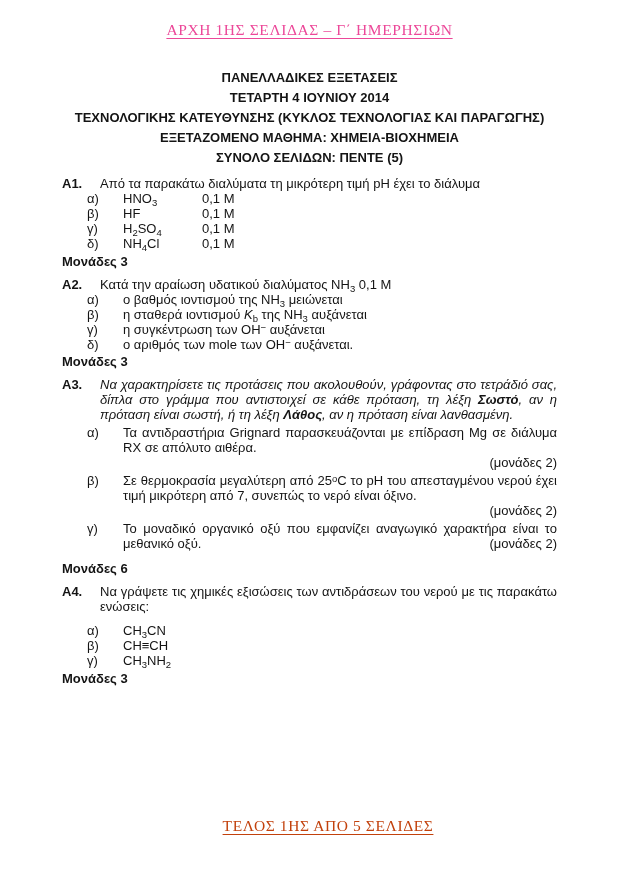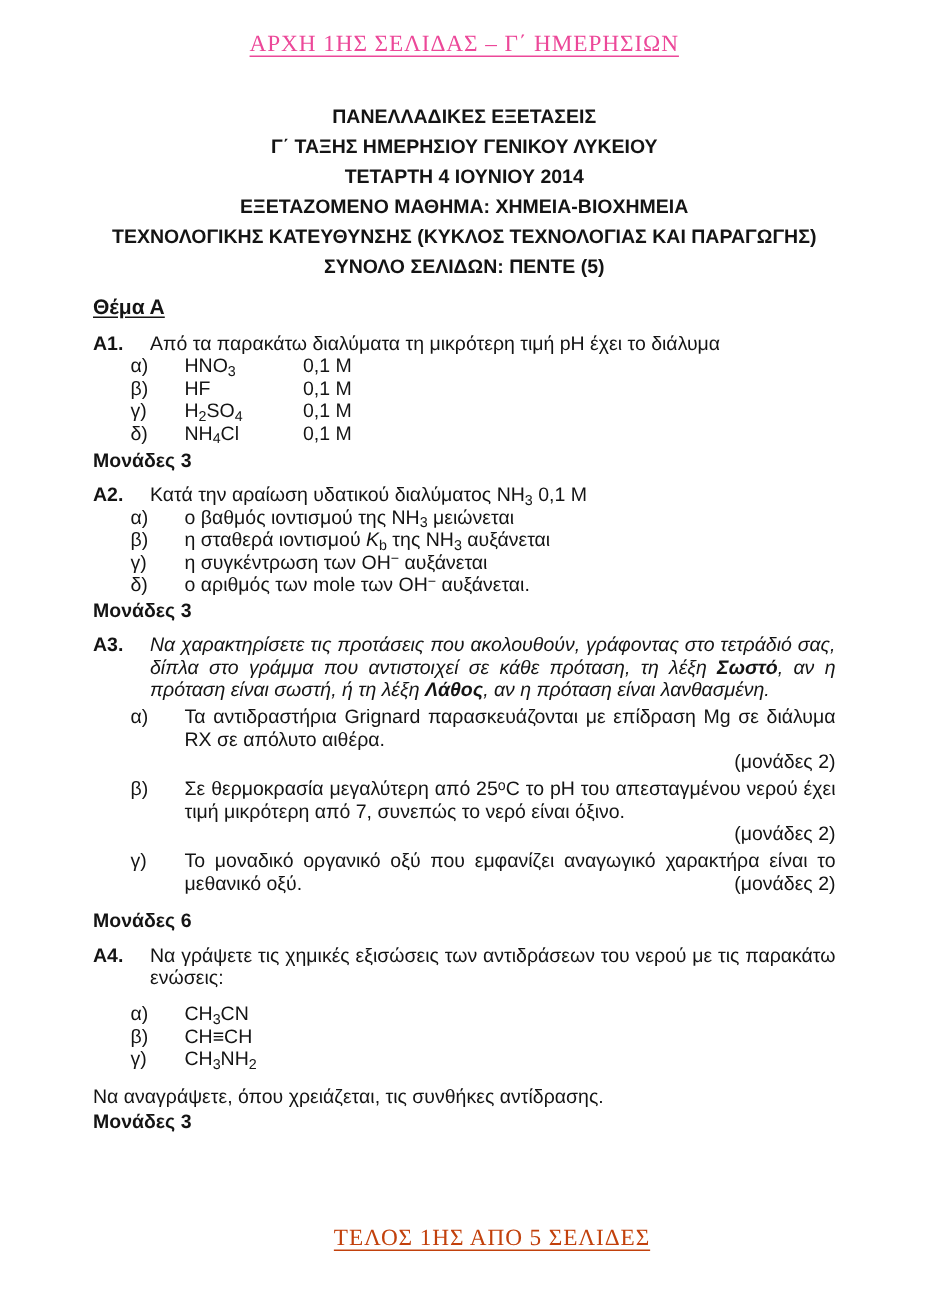--- a/index.html
+++ b/index.html
@@ -54,28 +54,26 @@
 </style>
 </head>
 <body>
 
 <div class="page">
 
   <div class="doc-header">ΑΡΧΗ 1ΗΣ ΣΕΛΙΔΑΣ – Γ΄ ΗΜΕΡΗΣΙΩΝ</div>
 
   <div class="title-block">
     <div>ΠΑΝΕΛΛΑΔΙΚΕΣ ΕΞΕΤΑΣΕΙΣ</div>
-    <div>Γ΄ ΤΑΞΗΣ ΗΜΕΡΗΣΙΟΥ ΓΕΝΙΚΟΥ ΛΥΚΕΙΟΥ</div>
     <div>ΤΕΤΑΡΤΗ 4 ΙΟΥΝΙΟΥ 2014</div>
+    <div>ΤΕΧΝΟΛΟΓΙΚΗΣ ΚΑΤΕΥΘΥΝΣΗΣ (ΚΥΚΛΟΣ ΤΕΧΝΟΛΟΓΙΑΣ ΚΑΙ ΠΑΡΑΓΩΓΗΣ)</div>
     <div>ΕΞΕΤΑΖΟΜΕΝΟ ΜΑΘΗΜΑ: ΧΗΜΕΙΑ-ΒΙΟΧΗΜΕΙΑ</div>
-    <div>ΤΕΧΝΟΛΟΓΙΚΗΣ ΚΑΤΕΥΘΥΝΣΗΣ (ΚΥΚΛΟΣ ΤΕΧΝΟΛΟΓΙΑΣ ΚΑΙ ΠΑΡΑΓΩΓΗΣ)</div>
     <div>ΣΥΝΟΛΟ ΣΕΛΙΔΩΝ: ΠΕΝΤΕ (5)</div>
   </div>
 
-  <div class="section-heading">Θέμα Α</div>
 
 
   <div class="question">
     <span class="qnum">Α1.</span>
     <div class="qtext">Από τα παρακάτω διαλύματα τη μικρότερη τιμή pH έχει το διάλυμα</div>
   </div>
   <div class="opts">
     <div class="opt-row">
       <span class="opt-letter">α)</span>
       <span class="opt-formula">HNO<sub>3</sub></span>
@@ -157,18 +155,17 @@
     </div>
     <div class="opt-row">
       <span class="opt-letter">β)</span>
       <span class="opt-text">CH≡CH</span>
     </div>
     <div class="opt-row">
       <span class="opt-letter">γ)</span>
       <span class="opt-text">CH<sub>3</sub>NH<sub>2</sub></span>
     </div>
   </div>
-  <div class="note">Να αναγράψετε, όπου χρειάζεται, τις συνθήκες αντίδρασης.</div>
   <div class="marks">Μονάδες 3</div>
 
   <div class="doc-footer">ΤΕΛΟΣ 1ΗΣ ΑΠΟ 5 ΣΕΛΙΔΕΣ</div>
 
 </div>
 
 </body></html>

